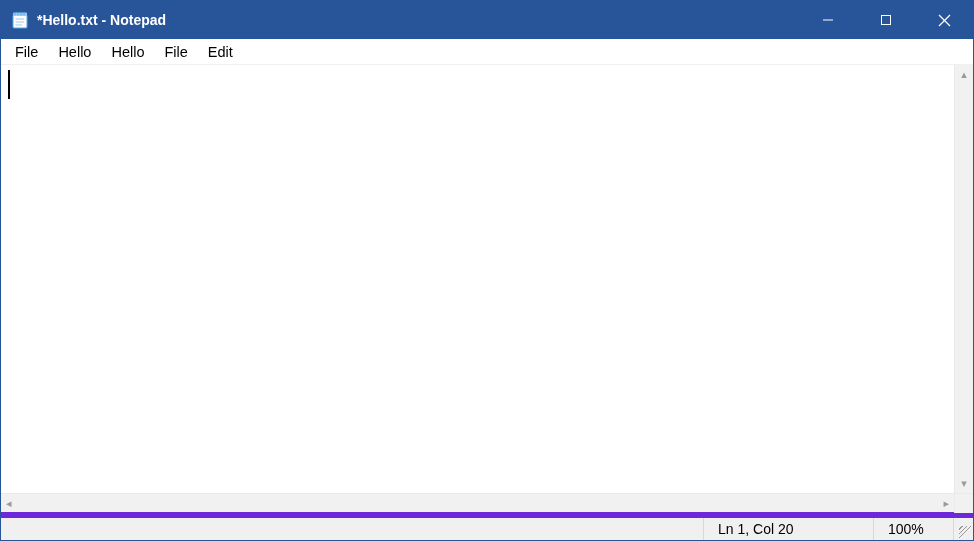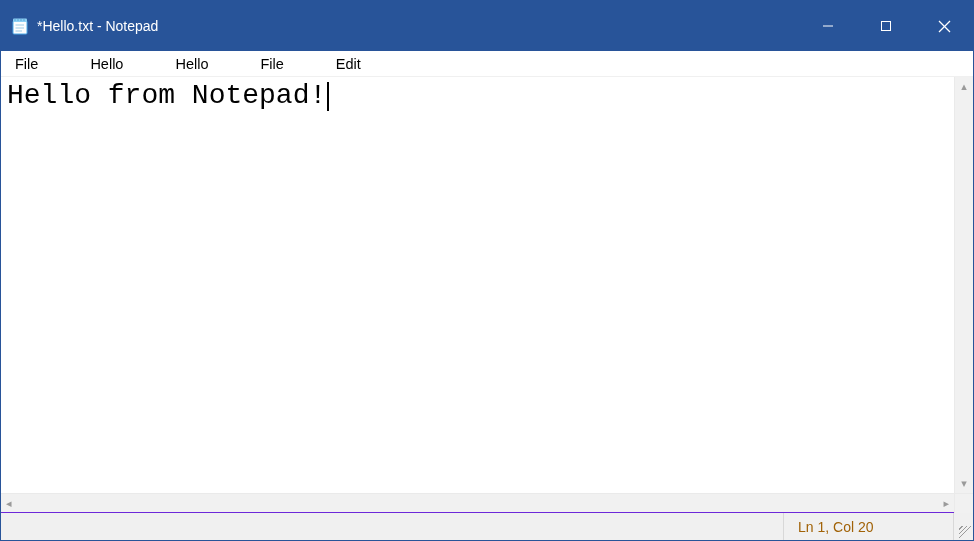--- a/index.html
+++ b/index.html
@@ -10,26 +10,27 @@
     width: 974px;
     height: 541px;
     overflow: hidden;
     border: 1px solid #285499;
     display: flex;
     flex-direction: column;
   }
 
   
   .titlebar {
-    height: 50px;
+    height: 38px;
     background: #285499;
     color: #fff;
     display: flex;
     align-items: center;
     user-select: none;
+    font-weight: bold;
   }
   .titlebar .app-icon {
     width: 18px;
     height: 18px;
     margin: 0 8px 0 10px;
     display: flex;
     align-items: center;
     justify-content: center;
   }
   .titlebar .title-text {
@@ -54,21 +55,20 @@
   
   .menubar {
     height: 26px;
     background: #fff;
     display: flex;
     align-items: center;
     padding: 0 4px;
     font-size: 14.5px;
     color: #000;
     border-bottom: 1px solid #f0f0f0;
-    gap: 32px;
   }
   .menu-item {
     padding: 2px 10px;
     cursor: default;
   }
 
   
   .editor-wrap {
     flex: 1;
     position: relative;
@@ -132,24 +132,24 @@
     width: 19px;
     height: 19px;
     background: #f1f1f1;
     border-left: 1px solid #eaeaea;
   }
 
   
   .statusbar {
     height: 28px;
     background: #f0f0f0;
-    border-top: 1px solid #6d28d9;
+    border-top: 6px solid #6d28d9;
     display: flex;
     font-size: 14px;
-    color: #a16207;
+    color: #000000;
   }
   .status-cell {
     border-left: 1px solid #d8d8d8;
     padding: 0 14px;
     display: flex;
     align-items: center;
     white-space: nowrap;
   }
   .status-spacer { flex: 1; }
   .status-grip {
@@ -214,31 +214,32 @@
 <div class="menubar">
   <div class="menu-item">File</div>
   <div class="menu-item">Hello</div>
   <div class="menu-item">Hello</div>
   <div class="menu-item">File</div>
   <div class="menu-item">Edit</div>
 </div>
 
 <div class="editor-wrap">
   <div class="editor-row">
-    <div class="editor"><span>Hello from Notepad!</span><span class="caret"></span></div>
+    <div class="editor"><span class="caret"></span></div>
     <div class="vscroll">
       <span class="arrow">▴</span>
       <span class="arrow">▾</span>
     </div>
   </div>
   <div class="hscroll">
     <span class="arrow">◂</span>
     <span style="flex:1"></span>
     <span class="arrow">▸</span>
     <span class="corner"></span>
   </div>
 </div>
 
 <div class="statusbar">
   <div class="status-spacer"></div>
   <div class="status-cell cell-cursor">Ln 1, Col 20</div>
+  <div class="status-cell cell-zoom">100%</div>
   <div class="status-grip"></div>
 </div>
 
 </body></html>

